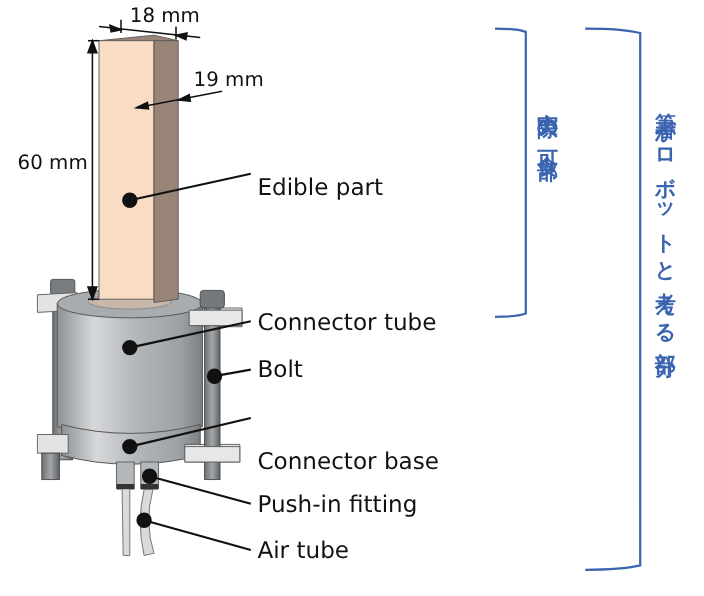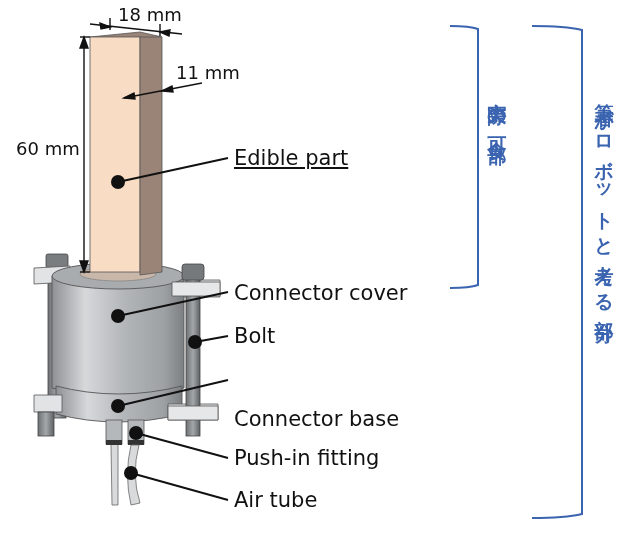--- a/index.html
+++ b/index.html
@@ -120,26 +120,26 @@
     </g>
 
     <g stroke="#3a63b0" stroke-width="2" fill="none">
       <path d="M450,26 Q470,26 478,29 L478,285 Q470,288 450,288"></path>
       <path d="M532,26 Q565,26 582,30 L582,514 Q565,518 532,518"></path>
     </g>
   </svg>
 
   
   <span class="dim" style="left:118px; top:6px;">18 mm</span>
-  <span class="dim" style="left:176px; top:64px;">11 mm</span>
+  <span class="dim" style="left:176px; top:64px;">19 mm</span>
   <span class="dim" style="left:16px; top:140px;">60 mm</span>
 
   
-  <span class="label" style="left:234px; top:148px;text-decoration:underline;">Edible part</span>
-  <span class="label" style="left:234px; top:283px;">Connector cover</span>
+  <span class="label" style="left:234px; top:160px;">Edible part</span>
+  <span class="label" style="left:234px; top:283px;">Connector tube</span>
   <span class="label" style="left:234px; top:326px;">Bolt</span>
   <span class="label" style="left:234px; top:370px;margin-top:39px;">Connector base</span>
   <span class="label" style="left:234px; top:490px;">Air tube</span>
   <span class="label" style="left:234px; top:448px;">Push-in fitting</span>
 
   
   <span class="vtext" style="left:488px; top:88px;">実際の可食部</span>
   <span class="vtext" style="left:595px; top:88px;">筆者がロボットと考える部分</span>
 </div>
 

